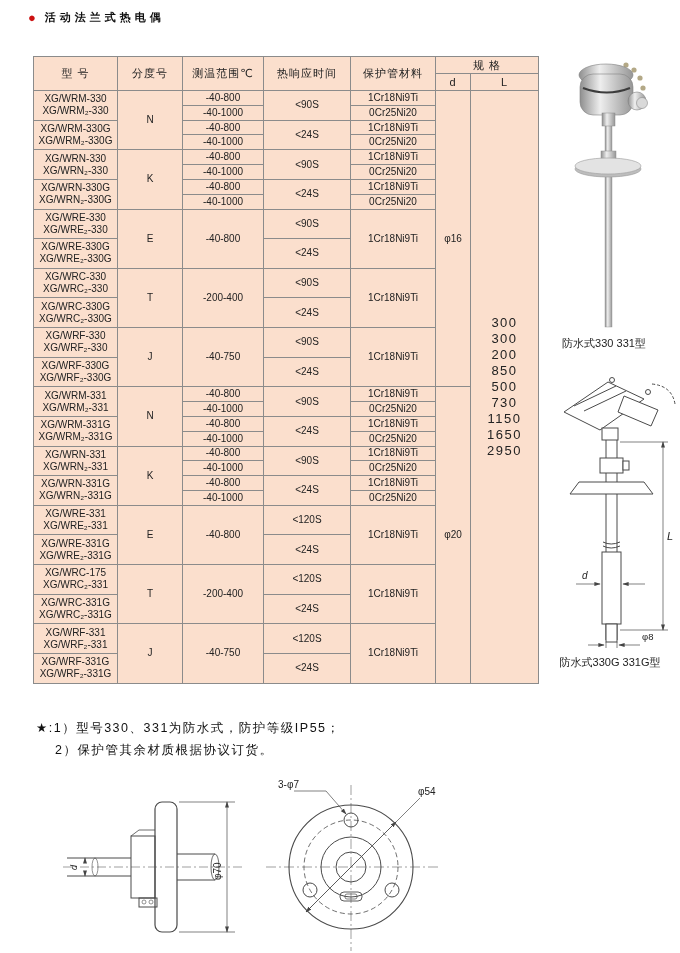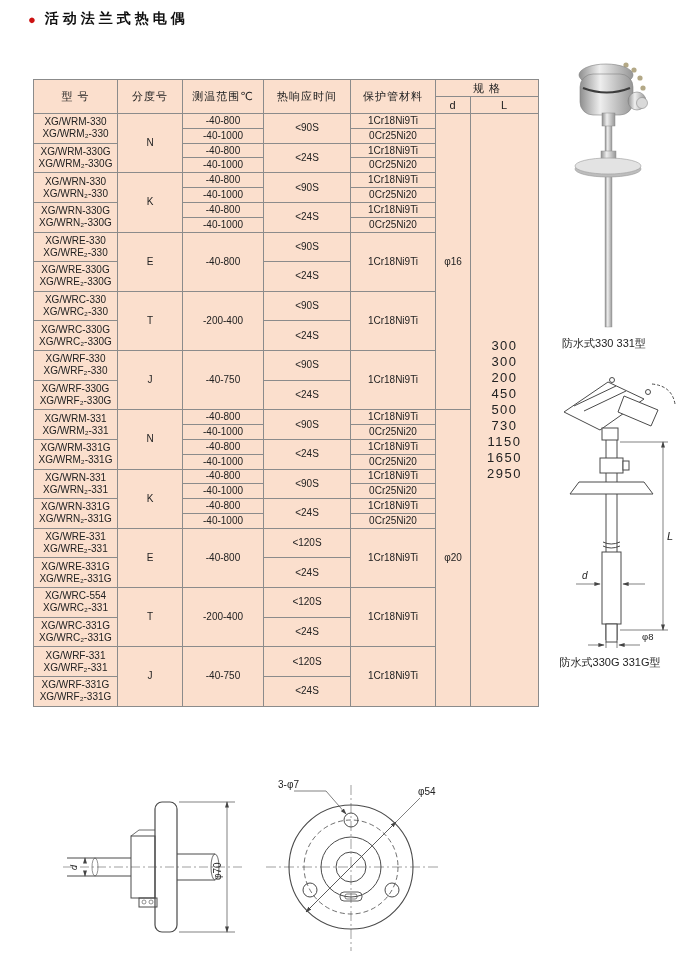--- a/index.html
+++ b/index.html
@@ -4,26 +4,26 @@
 <style>
   html,body { margin:0; padding:0; background:#ffffff; }
   #canvas {
     position:relative; width:680px; height:953px; background:#ffffff;
     font-family:"Liberation Sans","DejaVu Sans",sans-serif; color:#1a1a1a;
     overflow:hidden;
   }
   
   .title-row { position:absolute; left:28px; top:10px; display:flex; align-items:center; }
   .bullet { color:#cc1111; font-size:13px; margin-right:9px; line-height:1; }
-  .title-text { font-size:14px; font-weight:bold; letter-spacing:4px; color:#111; }
+  .title-text { font-size:11px; font-weight:bold; letter-spacing:4px; color:#111; }
 
   
   table.spec {
     position:absolute; left:33px; top:56px;
-    border-collapse:collapse; table-layout:fixed; width:505px;margin-top:23px;
+    border-collapse:collapse; table-layout:fixed; width:505px;
   }
   table.spec th, table.spec td {
     border:1px solid #8b8b8b; background:#fbdfcd; padding:0;
     text-align:center; vertical-align:middle;
   }
   table.spec th { font-size:11px; font-weight:normal; letter-spacing:1px; height:16px; color:#222; }
   table.spec td { font-size:10px; line-height:12px; color:#222; }
   tr.unit { height:14.82px; }
   td.model { white-space:pre-line; font-size:10px; letter-spacing:0; }
   td.len div { line-height:16px; font-size:13px; letter-spacing:1.5px; }
@@ -84,21 +84,21 @@
 XG/WRM₂-330</td>
           <td rowspan="4">N</td>
           <td>-40-800</td>
           <td rowspan="2">&lt;90S</td>
           <td>1Cr18Ni9Ti</td>
           <td rowspan="20">φ16</td>
           <td rowspan="40" class="len">
             <div>300</div>
             <div>300</div>
             <div>200</div>
-            <div>450</div>
+            <div>850</div>
             <div>500</div>
             <div>730</div>
             <div>1150</div>
             <div>1650</div>
             <div>2950</div>
           </td>
         </tr>
         <tr class="unit">
           <td>-40-1000</td>
           <td>0Cr25Ni20</td>
@@ -238,21 +238,21 @@
           <td rowspan="4">1Cr18Ni9Ti</td>
         </tr>
         <tr class="unit"></tr>
         <tr class="unit">
           <td rowspan="2" class="model">XG/WRE-331G
 XG/WRE₂-331G</td>
           <td rowspan="2">&lt;24S</td>
         </tr>
         <tr class="unit"></tr>
         <tr class="unit">
-          <td rowspan="2" class="model">XG/WRC-554
+          <td rowspan="2" class="model">XG/WRC-175
 XG/WRC₂-331</td>
           <td rowspan="4">T</td>
           <td rowspan="4">-200-400</td>
           <td rowspan="2">&lt;120S</td>
           <td rowspan="4">1Cr18Ni9Ti</td>
         </tr>
         <tr class="unit"></tr>
         <tr class="unit">
           <td rowspan="2" class="model">XG/WRC-331G
 XG/WRC₂-331G</td>
@@ -338,20 +338,24 @@
         <line x1="61" y1="270" x2="61" y2="276"></line>
       <line x1="32" y1="273" x2="48" y2="273" marker-end="url(#ah1)"></line>
       <line x1="84" y1="273" x2="63" y2="273" marker-end="url(#ah1)"></line>
     </g>
     <text x="111" y="168" font-size="11" font-style="italic" fill="#222">L</text>
     <text x="26" y="207" font-size="10" font-style="italic" fill="#222">d</text>
     <text x="86" y="268" font-size="9.5" fill="#222">φ8</text>
   </svg>
   <div class="fig-caption2">防水式330G 331G型</div>
 
+  <div class="notes">
+    <div class="l1">★:1）型号330、331为防水式，防护等级IP55；</div>
+    <div class="l2">2）保护管其余材质根据协议订货。</div>
+  </div>
 
   <svg class="fig-side" viewBox="0 0 195 170">
     <defs>
       <marker id="ah2" markerWidth="9" markerHeight="7" refX="8" refY="3.5" orient="auto">
         <polygon points="0,0.6 9,3.5 0,6.4" fill="#444"></polygon>
       </marker>
     </defs>
     <line x1="8" y1="85" x2="188" y2="85" stroke="#777" stroke-width="0.7" stroke-dasharray="9 3 2 3"></line>
     <g stroke="#4a4a4a" stroke-width="1" fill="none">
       <line x1="12" y1="76" x2="76" y2="76"></line>

